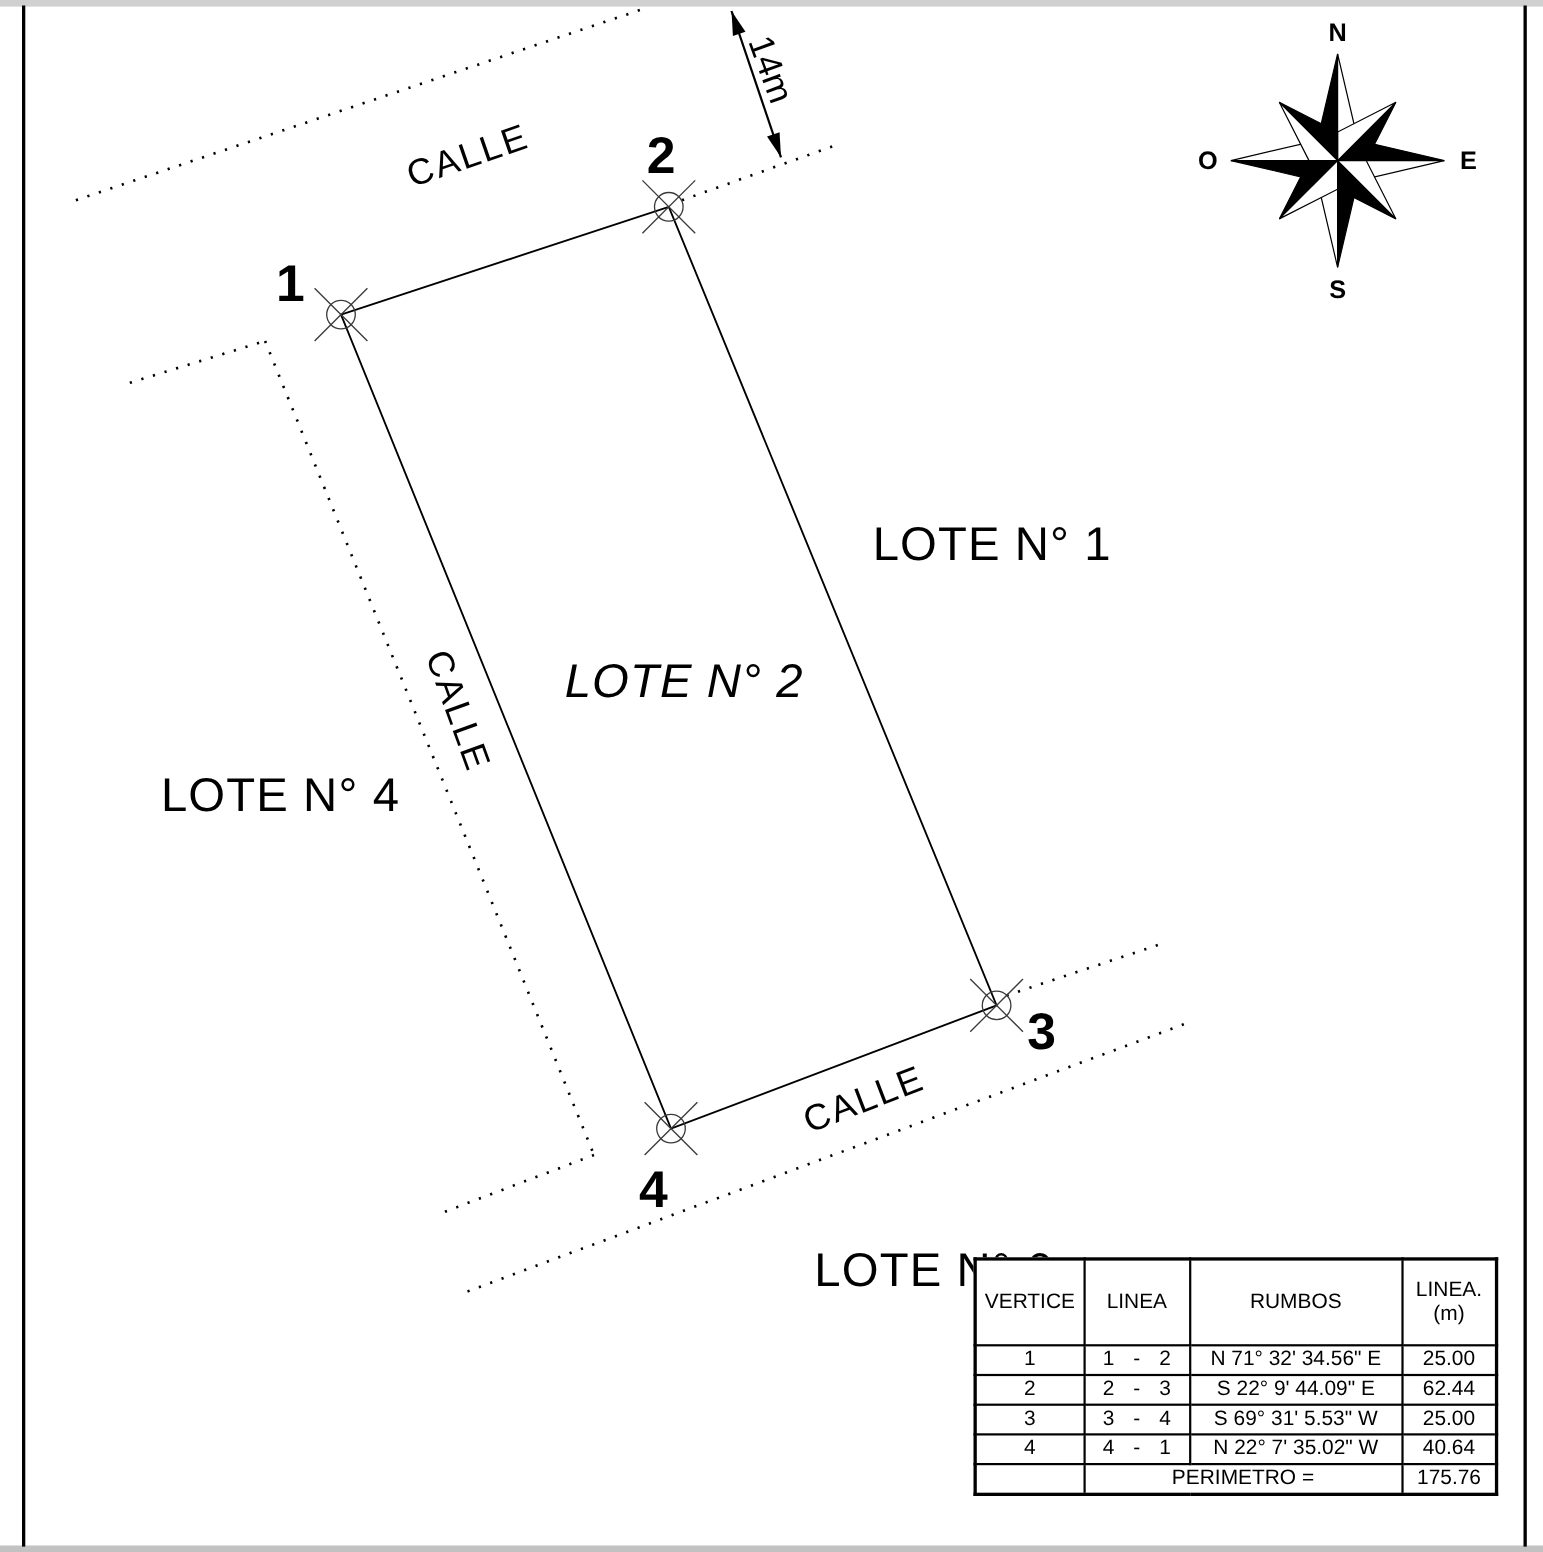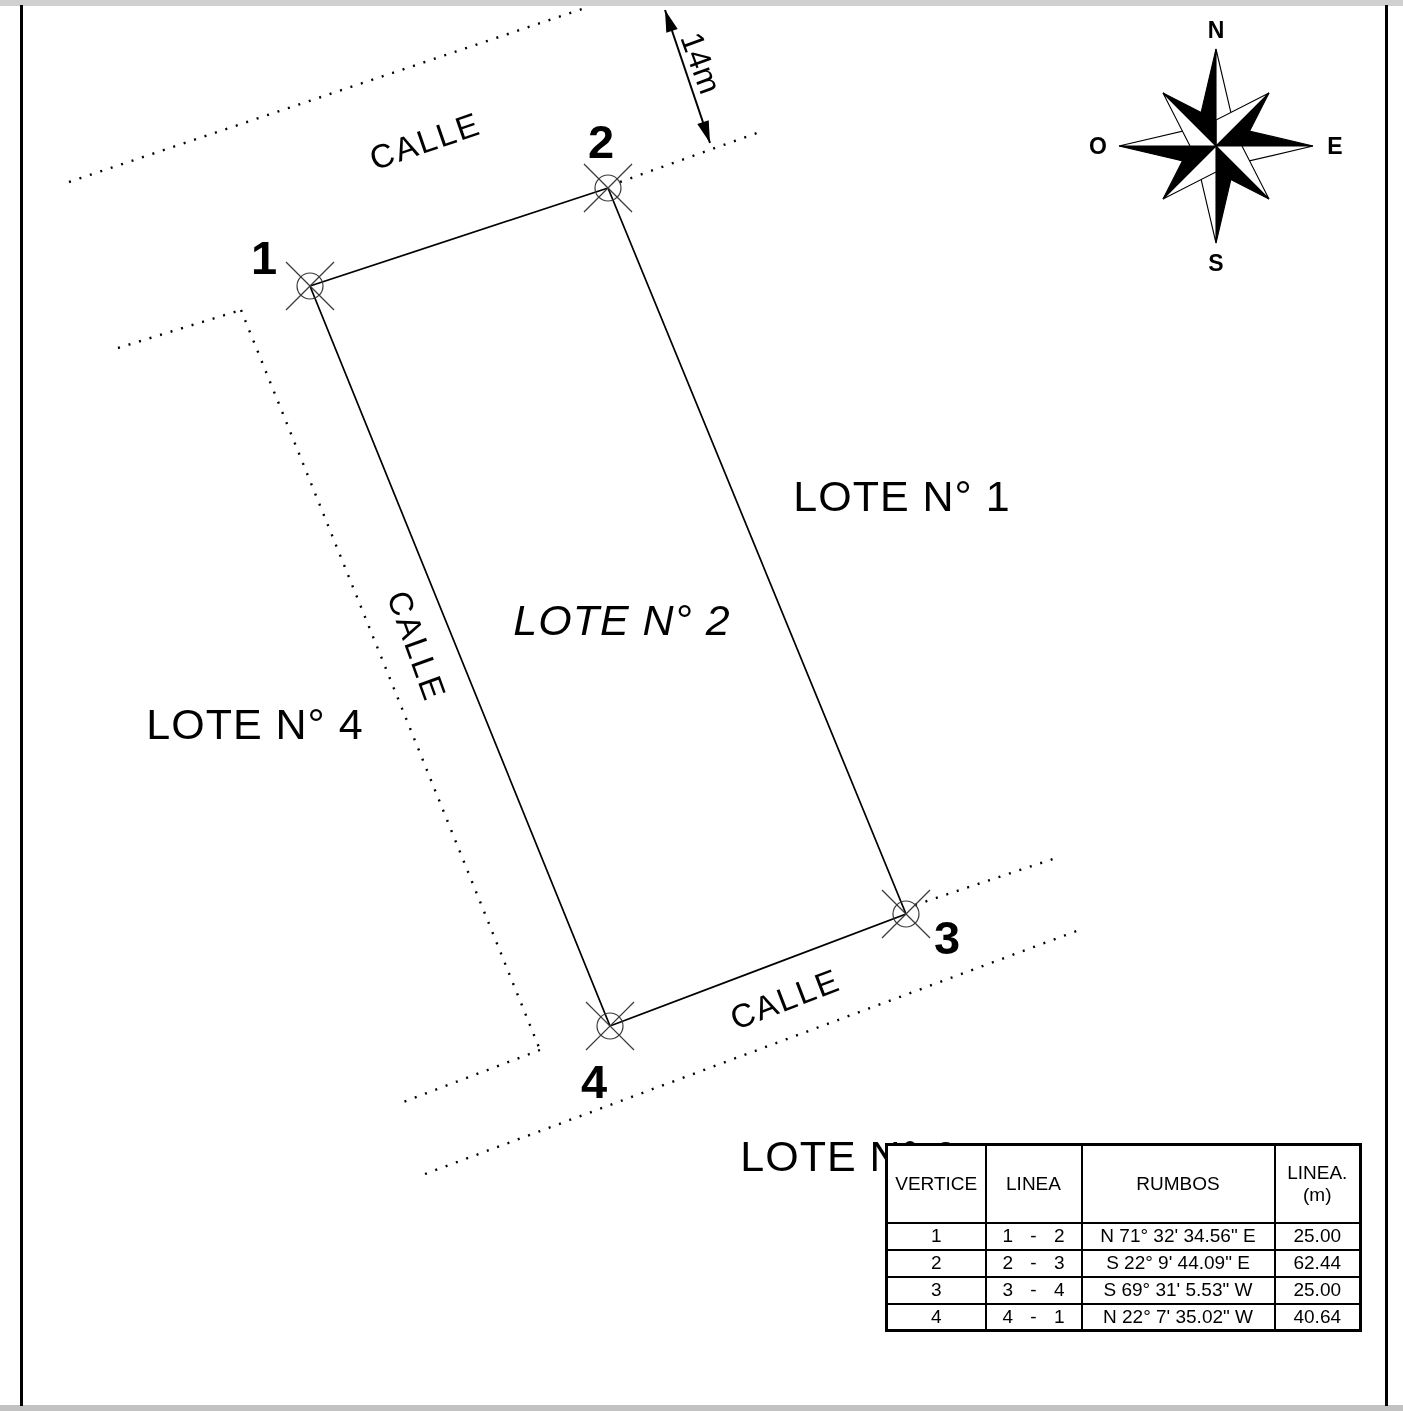--- a/index.html
+++ b/index.html
@@ -188,14 +188,19 @@
     <td>
           <div class="linea-cell">
       <span>4</span>
       <span>-</span>
       <span>1</span>
           </div>
         </td>
     <td>N 22° 7' 35.02" W</td>
     <td>40.64</td>
   </tr>
+  <tr class="t-foot">
+    <td></td>
+    <td colspan="2">PERIMETRO =</td>
+    <td>175.76</td>
+  </tr>
 </tbody>
   </table>
 
 </body></html>

